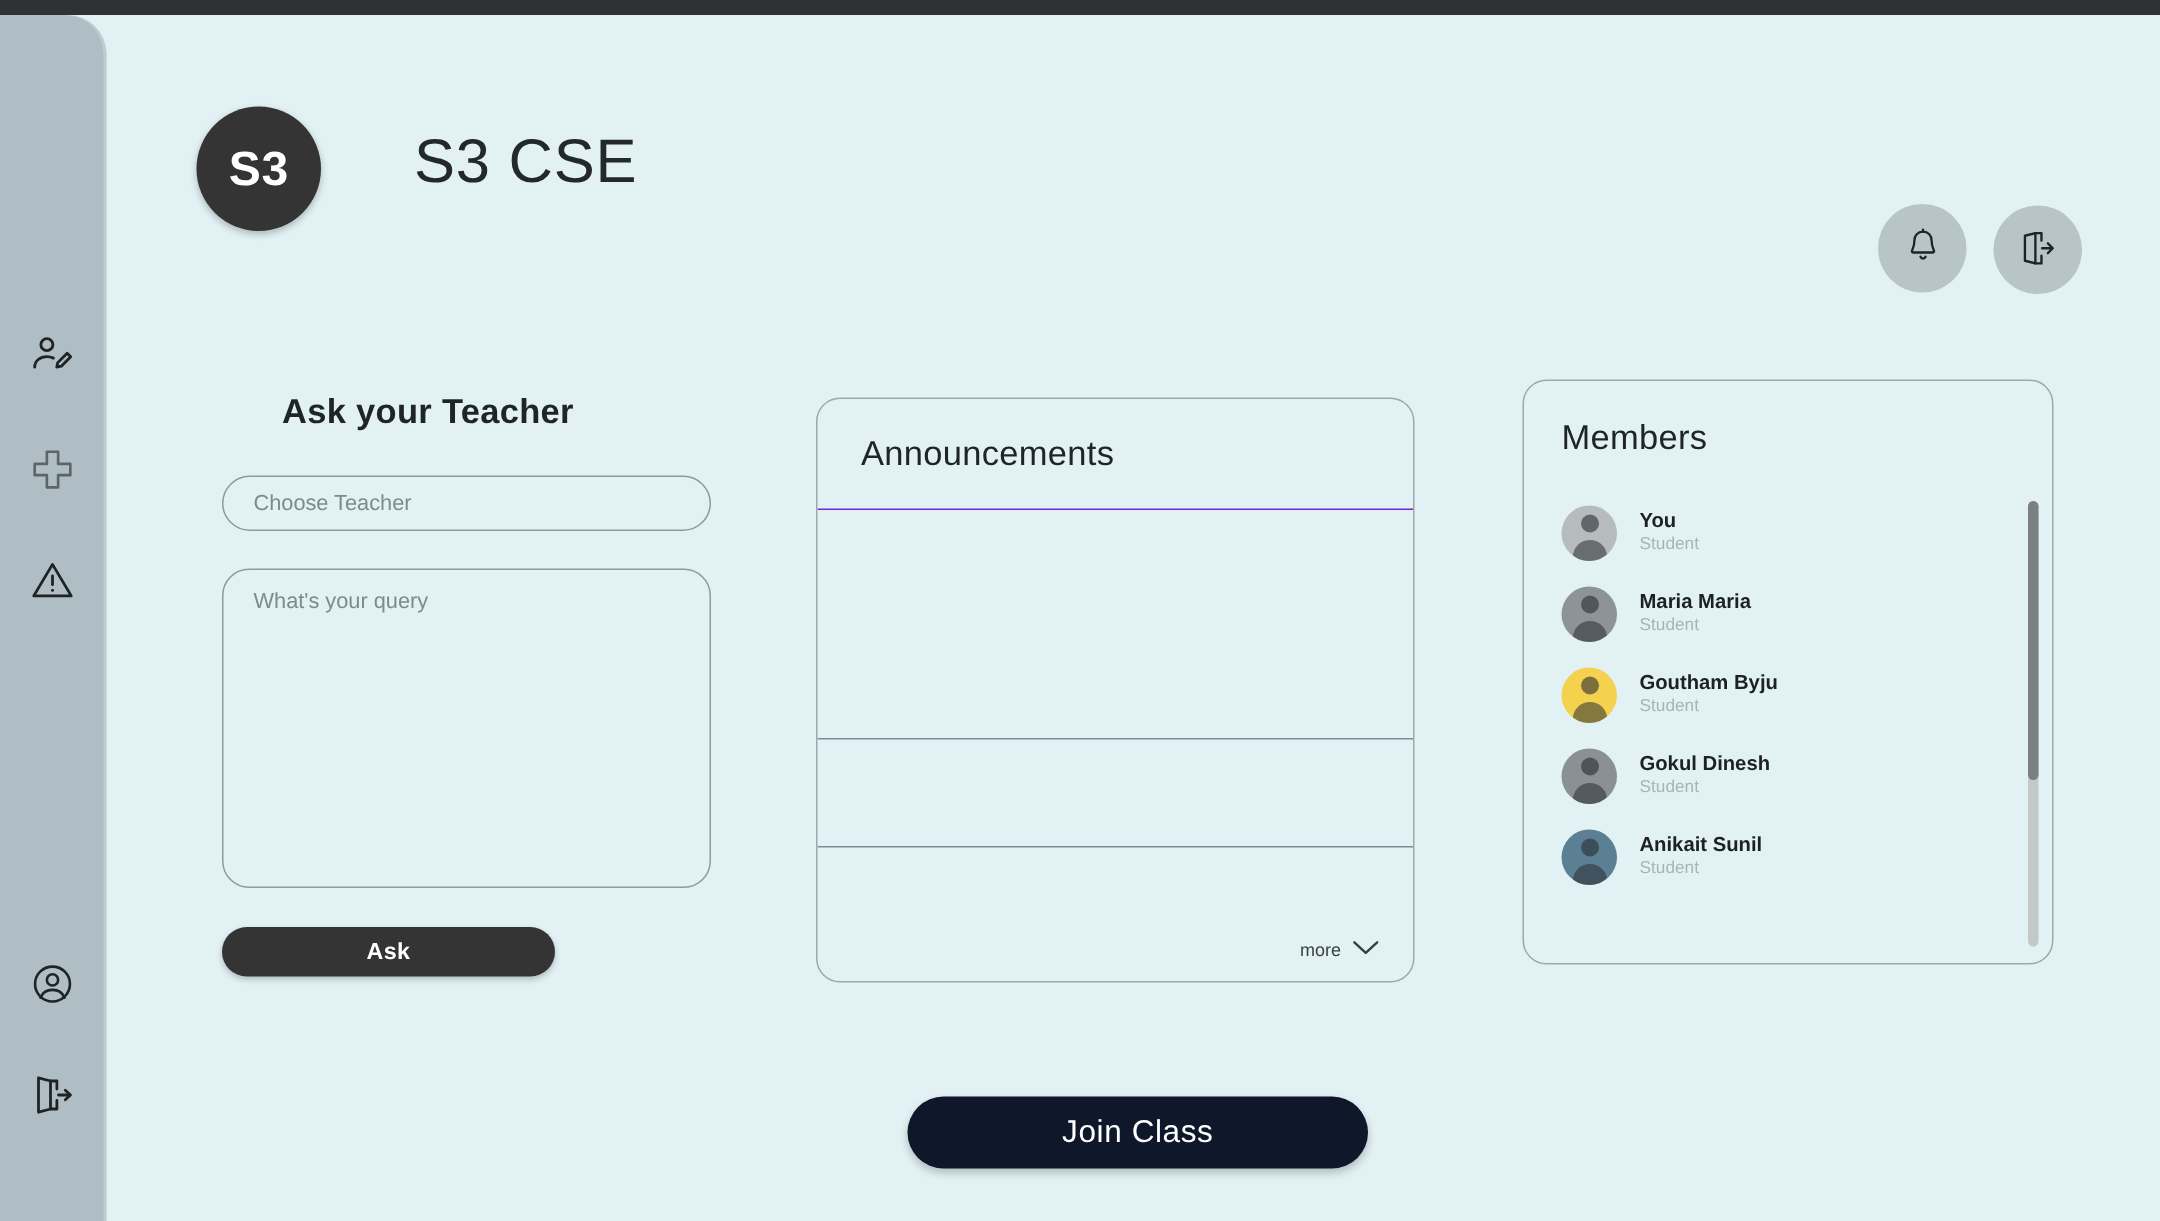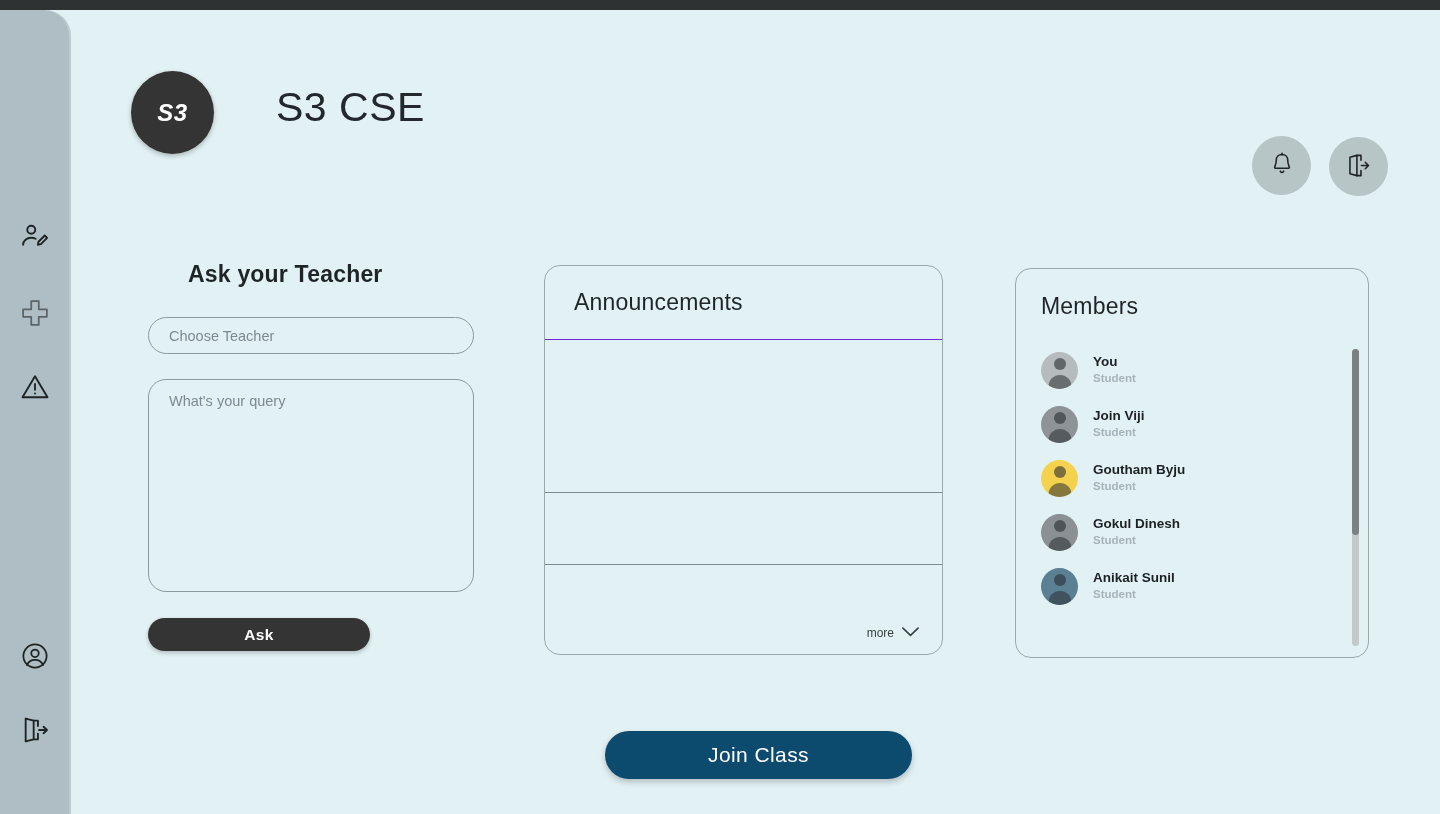--- a/index.html
+++ b/index.html
@@ -38,23 +38,22 @@
   .si-3 { top: 356px; }
   .si-4 { top: 625px; }
   .si-5 { top: 699px; }
 
   
   .avatar-badge {
     position: absolute; left: 131px; top: 71px;
     width: 83px; height: 83px; border-radius: 50%;
     background: #343434;
     display: flex; align-items: center; justify-content: center;
-    color: #fff; font-size: 24px; font-weight: 700; letter-spacing: .5px;
+    color: #fff; font-size: 32px; font-weight: 700; letter-spacing: .5px;
     box-shadow: 0 2px 5px rgba(0,0,0,0.25);
-    font-style: italic;
   }
   .class-title {
     position: absolute; left: 276px; top: 84px;
     font-size: 41px; color: #22282b; letter-spacing: .5px;
     font-weight: 400;
   }
 
   
   .round-btn {
     position: absolute; width: 59px; height: 59px; border-radius: 50%;
@@ -123,21 +122,21 @@
     height: 88px; position: relative;
   }
   .more-link {
     position: absolute; right: 22px; bottom: 12px;
     display: flex; align-items: center; gap: 7px;
     font-size: 12px; color: #37403f; cursor: pointer;
   }
 
   
   .mem-card {
-    position: absolute; left: 1015px; top: 268px;
+    position: absolute; left: 1015px; top: 253px;
     width: 354px; height: 390px;
     border: 1px solid #9aa9ac; border-radius: 16px;
     background: transparent;
     overflow: hidden;
   }
   .mem-head {
     position: absolute; left: 25px; top: 24px;
     font-size: 23px; color: #1f2426; letter-spacing: .2px;
   }
   .mem-list {
@@ -161,39 +160,39 @@
     transform: translateX(-50%);
     background: rgba(40,45,50,0.55);
   }
   .mem-av::before {
     content: ""; position: absolute; left: 50%; top: 6px;
     width: 12px; height: 12px; border-radius: 50%;
     transform: translateX(-50%);
     background: rgba(40,45,50,0.6);
   }
   .mem-name { font-size: 13.5px; font-weight: 700; color: #1c2123; line-height: 1.25; }
-  .mem-role { font-size: 11.5px; color: #a7b4b7; line-height: 1.35; font-weight: bold; }
+  .mem-role { font-size: 11.5px; color: #a7b4b7; line-height: 1.35; }
 
   .scroll-track {
     position: absolute; right: 9px; top: 80px;
     width: 7px; height: 297px; border-radius: 4px;
     background: #c3c8c9;
   }
   .scroll-thumb {
     position: absolute; left: 0; top: 0;
     width: 7px; height: 186px; border-radius: 4px;
     background: #7b8082;
     cursor: grab;
   }
 
   
   .join-btn {
     position: absolute; left: 605px; top: 731px;
     width: 307px; height: 48px; border-radius: 25px;
-    background: #0c4a6e; color: #fff; border: none;
+    background: #0f172a; color: #fff; border: none;
     font-size: 21px; letter-spacing: .4px; cursor: pointer;
     box-shadow: 0 3px 6px rgba(0,0,0,0.22);
     font-family: "Liberation Sans", sans-serif;
   }
 </style>
 </head>
 <body>
 
 <div id="root">
 
@@ -298,21 +297,21 @@
         <div class="mem-row">
           <div class="mem-av" style="background: rgb(182, 188, 189);"></div>
           <div>
             <div class="mem-name">You</div>
             <div class="mem-role">Student</div>
           </div>
         </div>
         <div class="mem-row">
           <div class="mem-av" style="background: rgb(141, 147, 150);"></div>
           <div>
-            <div class="mem-name">Join Viji</div>
+            <div class="mem-name">Maria Maria</div>
             <div class="mem-role">Student</div>
           </div>
         </div>
         <div class="mem-row">
           <div class="mem-av" style="background: rgb(245, 210, 78);"></div>
           <div>
             <div class="mem-name">Goutham Byju</div>
             <div class="mem-role">Student</div>
           </div>
         </div>

